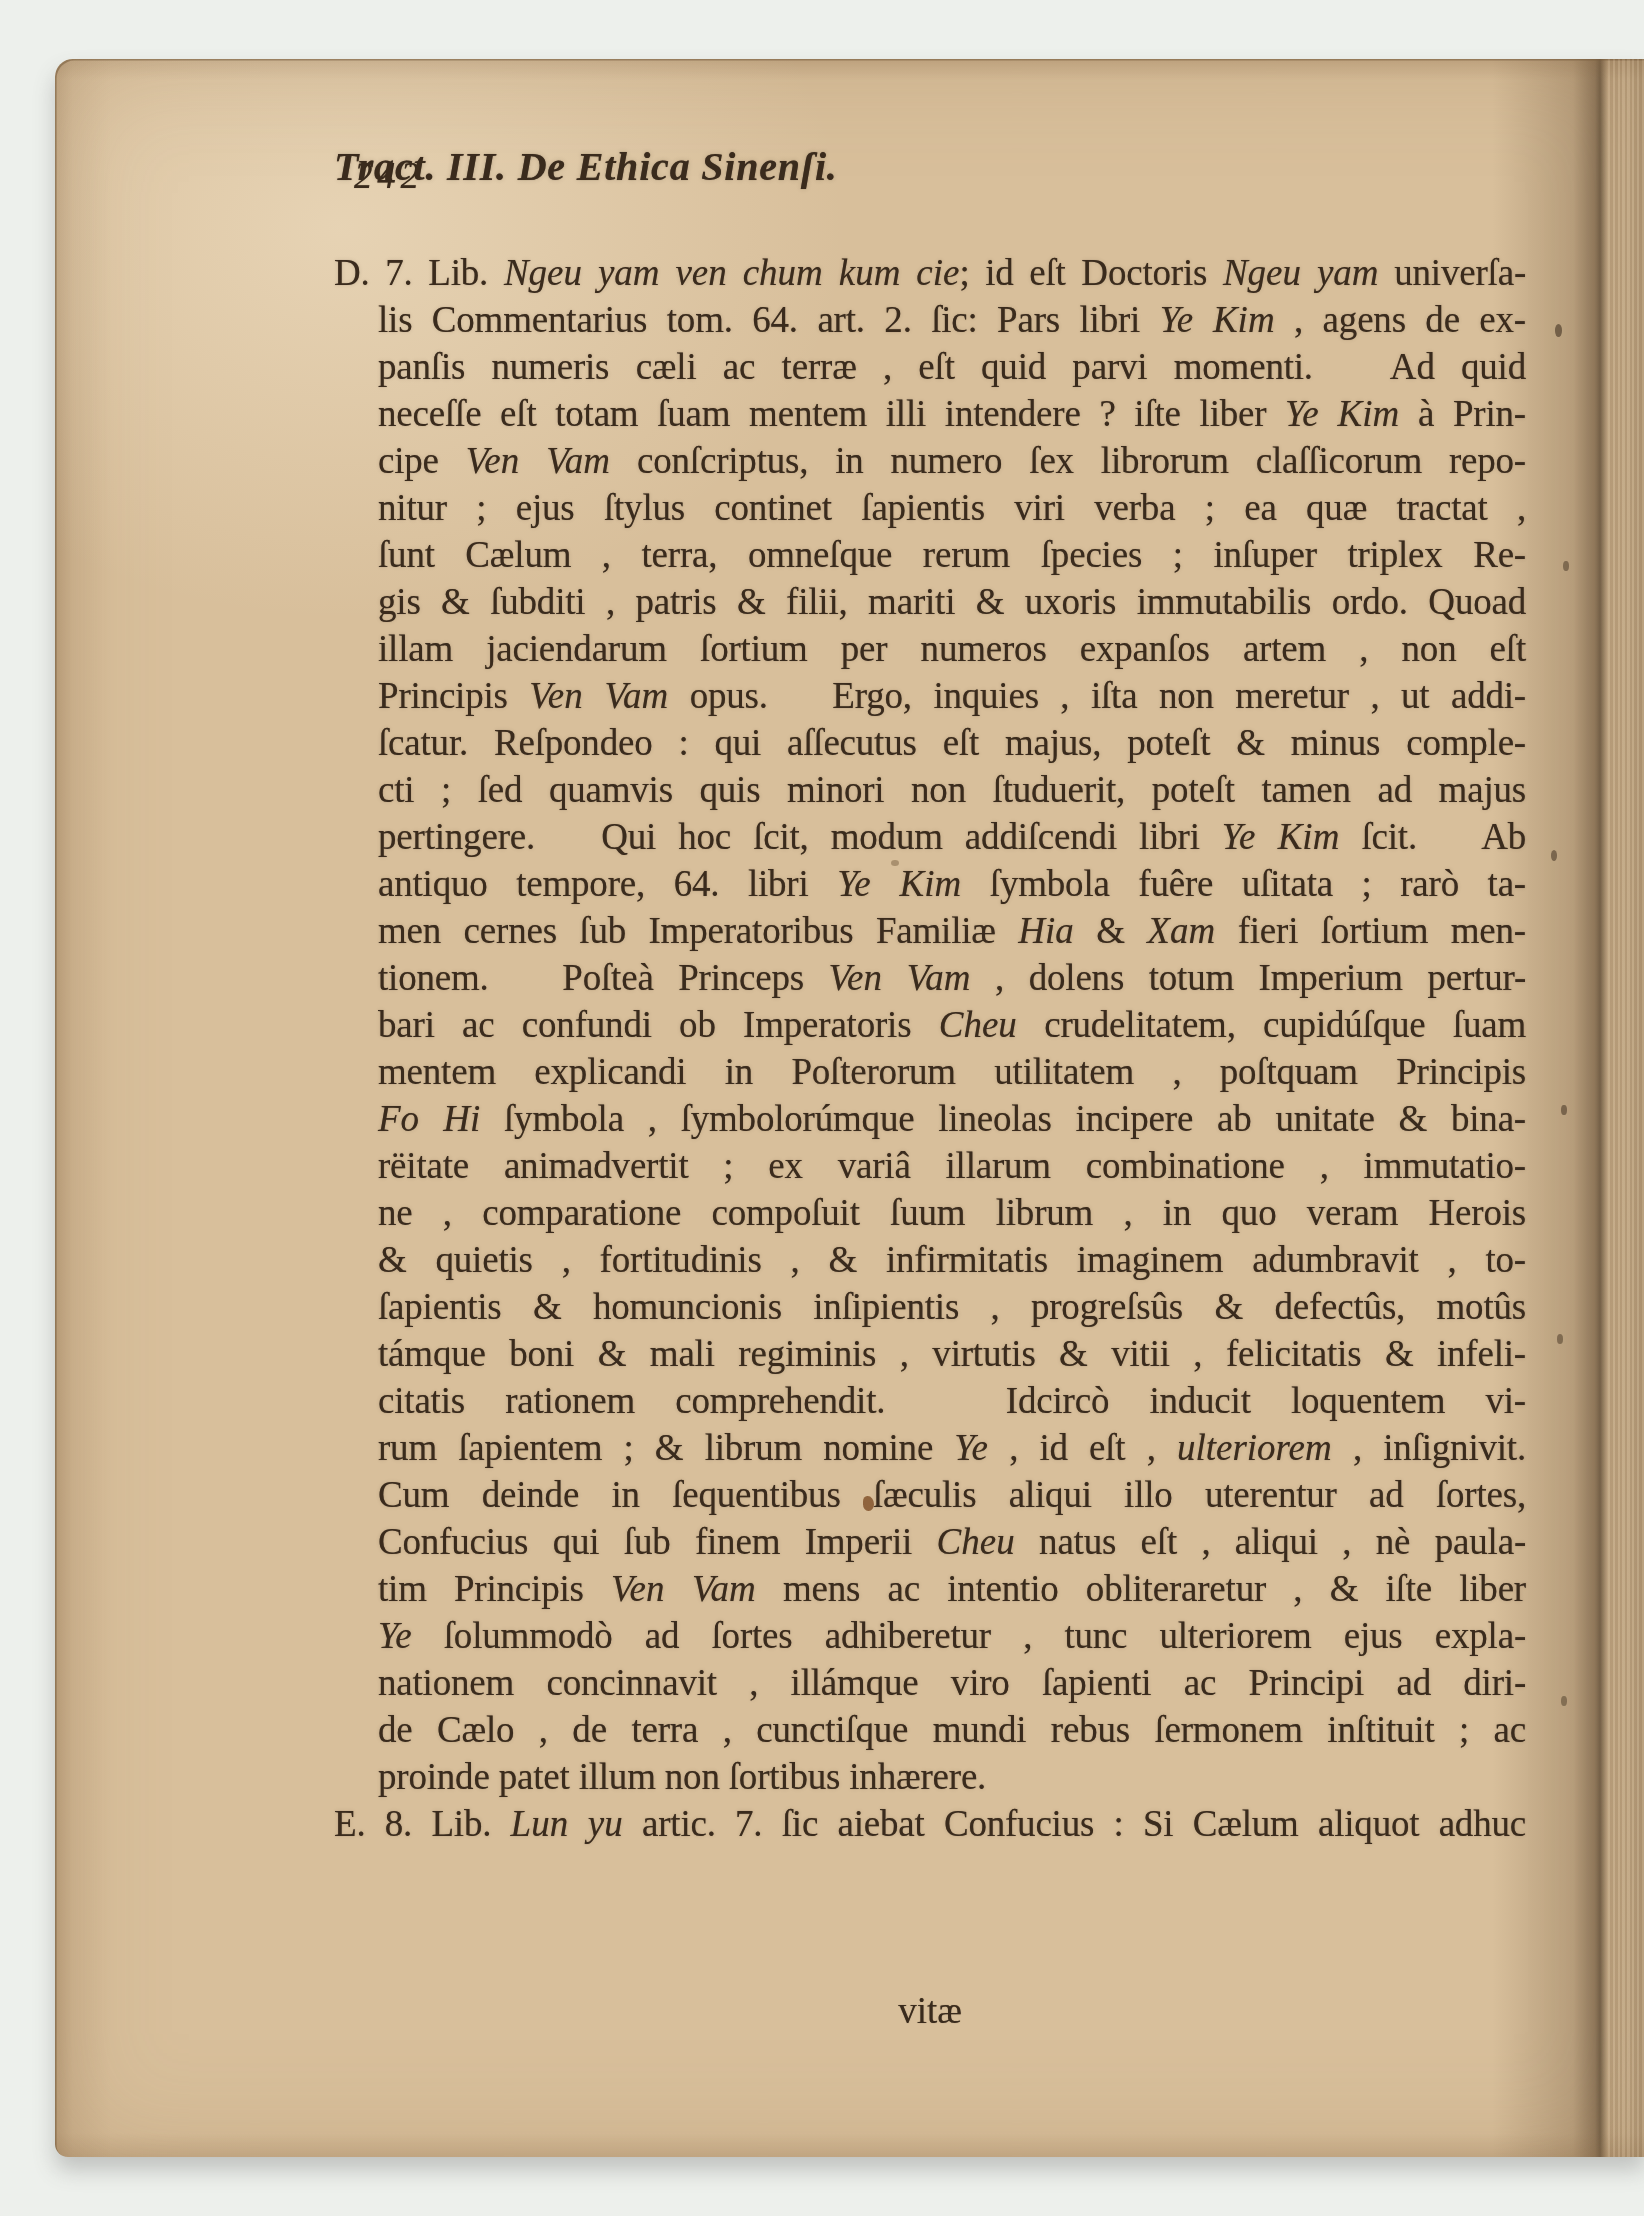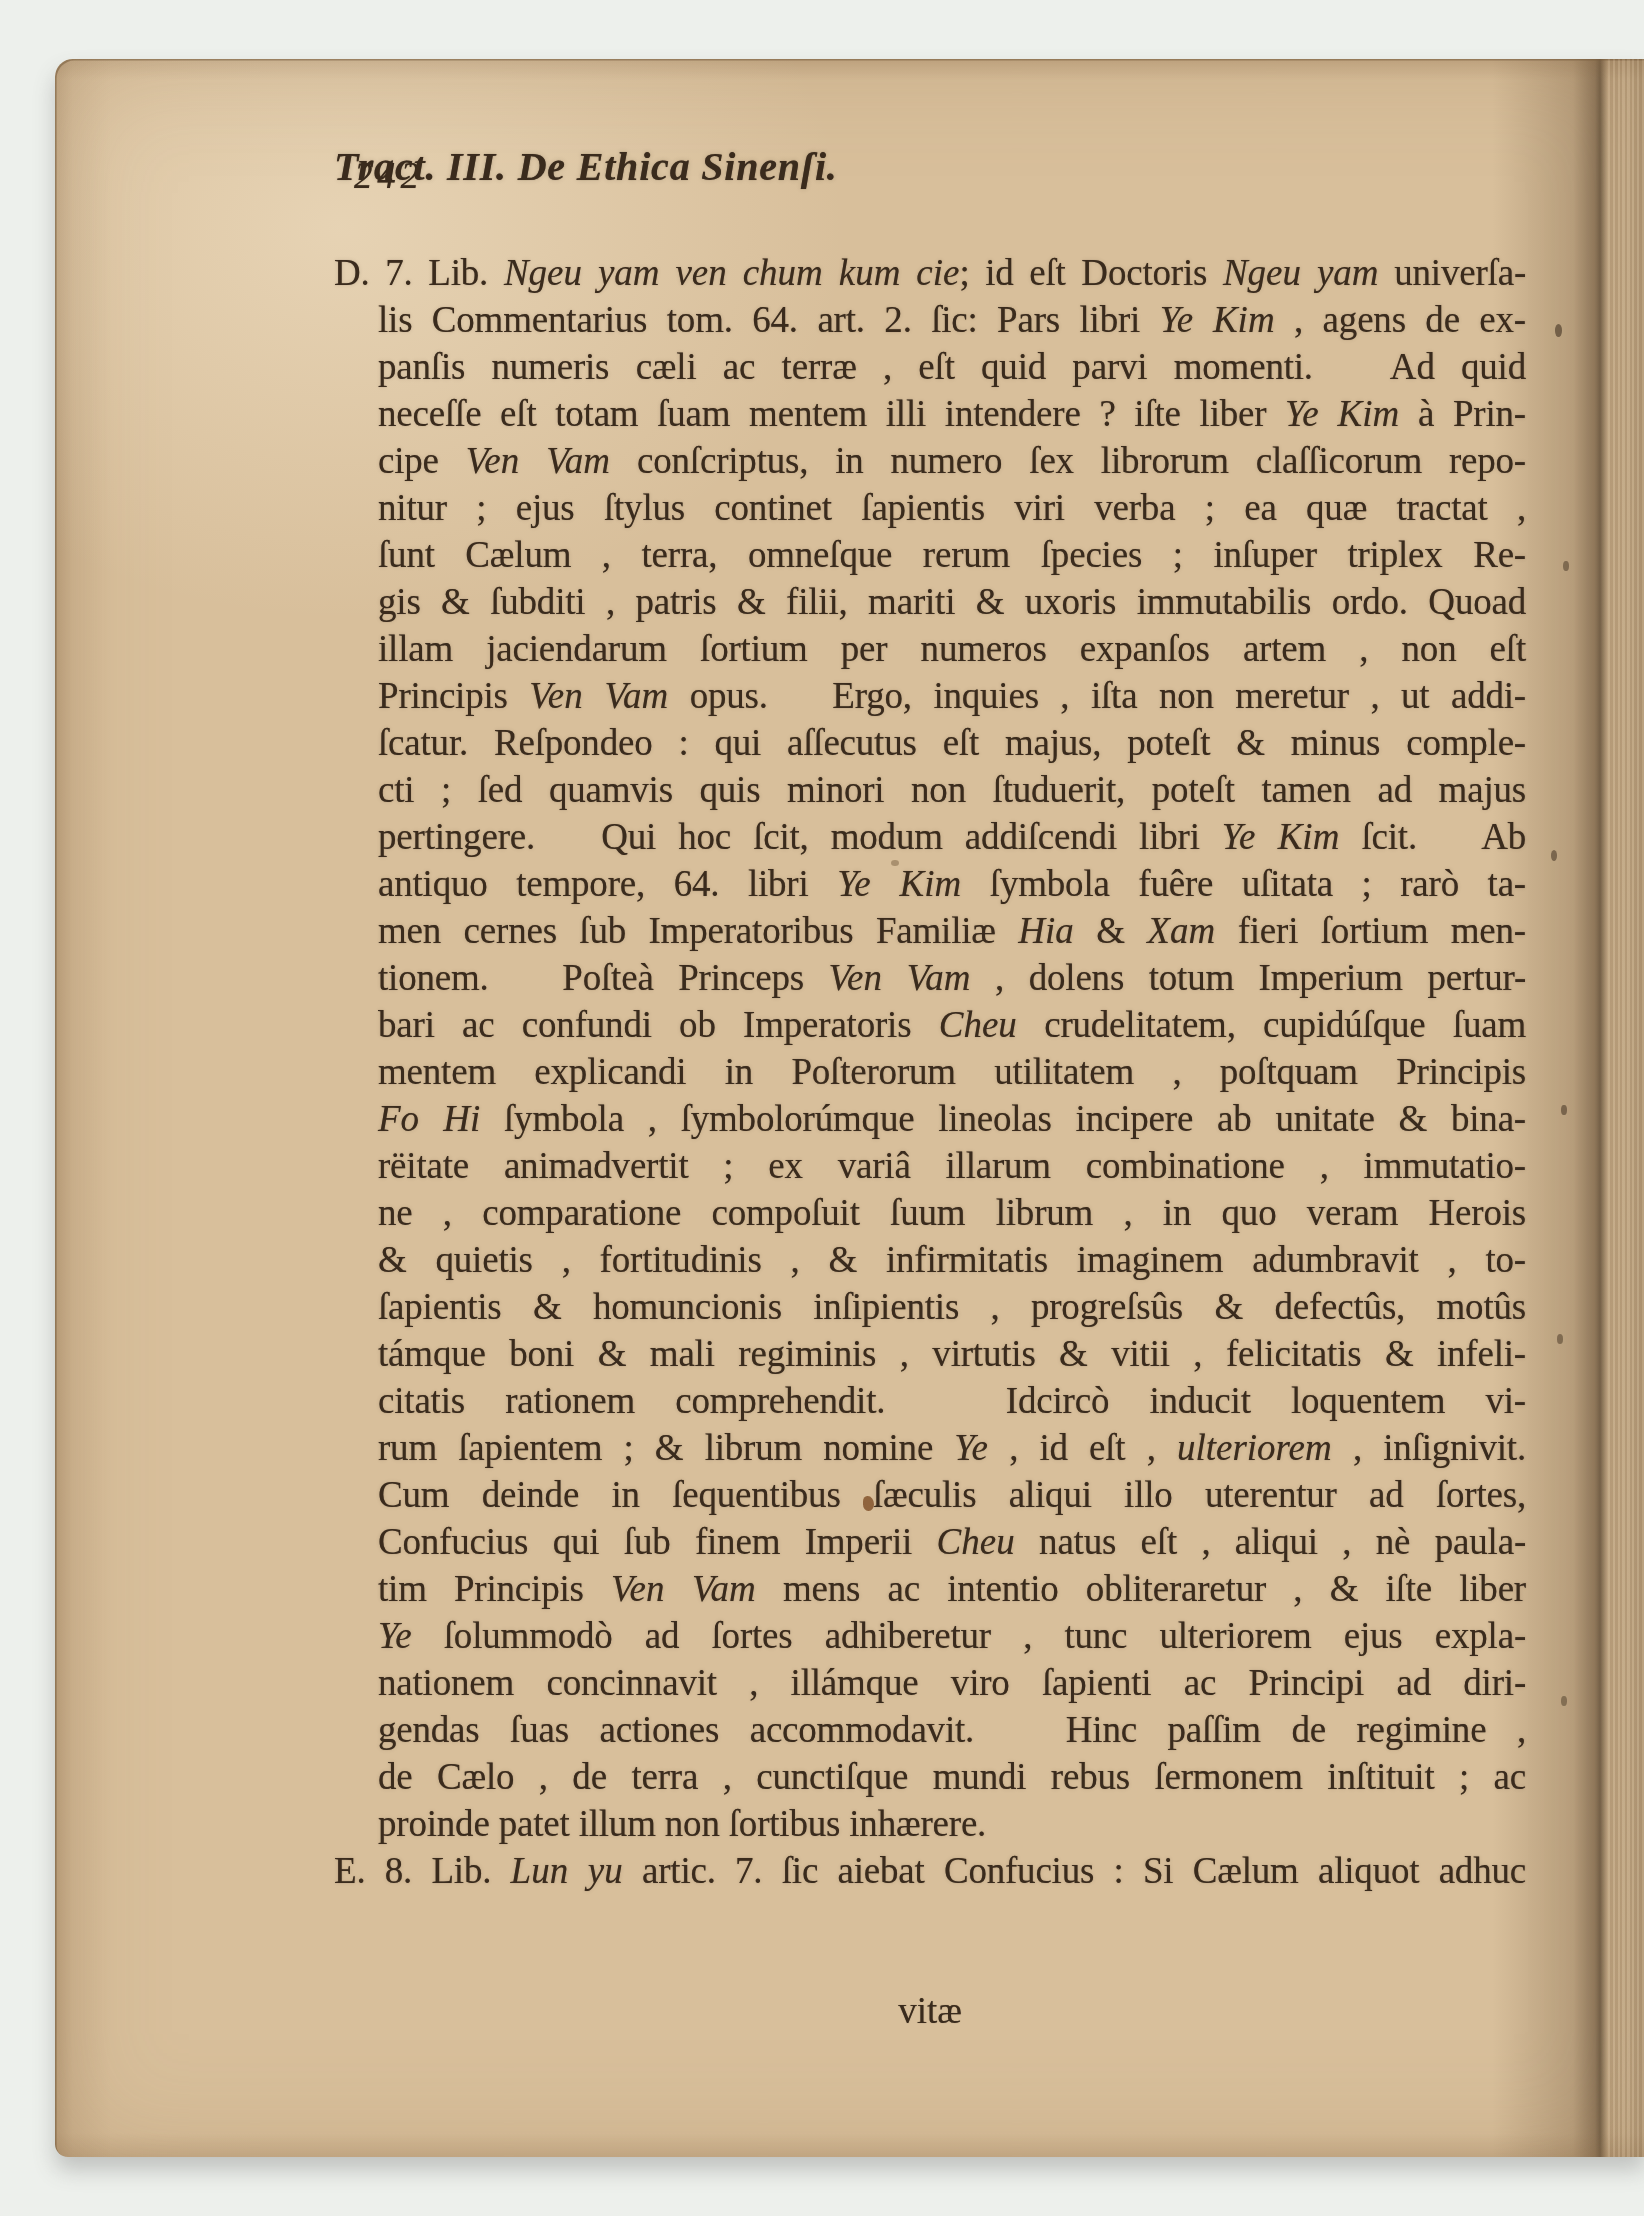--- a/index.html
+++ b/index.html
@@ -108,21 +108,20 @@
       <div class="line indent"><span>&amp; quietis , fortitudinis , &amp; infirmitatis imaginem adumbravit , to-</span></div>
       <div class="line indent"><span>ſapientis &amp; homuncionis inſipientis , progreſsûs &amp; defectûs, motûs</span></div>
       <div class="line indent"><span>támque boni &amp; mali regiminis , virtutis &amp; vitii , felicitatis &amp; infeli-</span></div>
       <div class="line indent"><span>citatis rationem comprehendit.&nbsp;&nbsp; Idcircò inducit loquentem vi-</span></div>
       <div class="line indent"><span>rum ſapientem ; &amp; librum nomine </span><em>Ye</em><span> , id eſt , </span><em>ulteriorem</em><span> , inſignivit.</span></div>
       <div class="line indent"><span>Cum deinde in ſequentibus ſæculis aliqui illo uterentur ad ſortes,</span></div>
       <div class="line indent"><span>Confucius qui ſub finem Imperii </span><em>Cheu</em><span> natus eſt , aliqui , nè paula-</span></div>
       <div class="line indent"><span>tim Principis </span><em>Ven Vam</em><span> mens ac intentio obliteraretur , &amp; iſte liber</span></div>
       <div class="line indent"><em>Ye</em><span> ſolummodò ad ſortes adhiberetur , tunc ulteriorem ejus expla-</span></div>
       <div class="line indent"><span>nationem concinnavit , illámque viro ſapienti ac Principi ad diri-</span></div>
-      <div class="line indent"><span>gendas ſuas actiones accommodavit.&nbsp;&nbsp; Hinc paſſim de regimine ,</span></div>
       <div class="line indent"><span>de Cælo , de terra , cunctiſque mundi rebus ſermonem inſtituit ; ac</span></div>
       <div class="line indent nojust"><span>proinde patet illum non ſortibus inhærere.</span></div>
       <div class="line"><span>E. 8. Lib. </span><em>Lun yu</em><span> artic. 7. ſic aiebat Confucius : Si Cælum aliquot adhuc</span></div>
     </div>
 
   <div class="catchword">vitæ</div>
 
   <span class="speck s1"></span>
   <span class="speck s2"></span>
   <span class="speck s3"></span>

